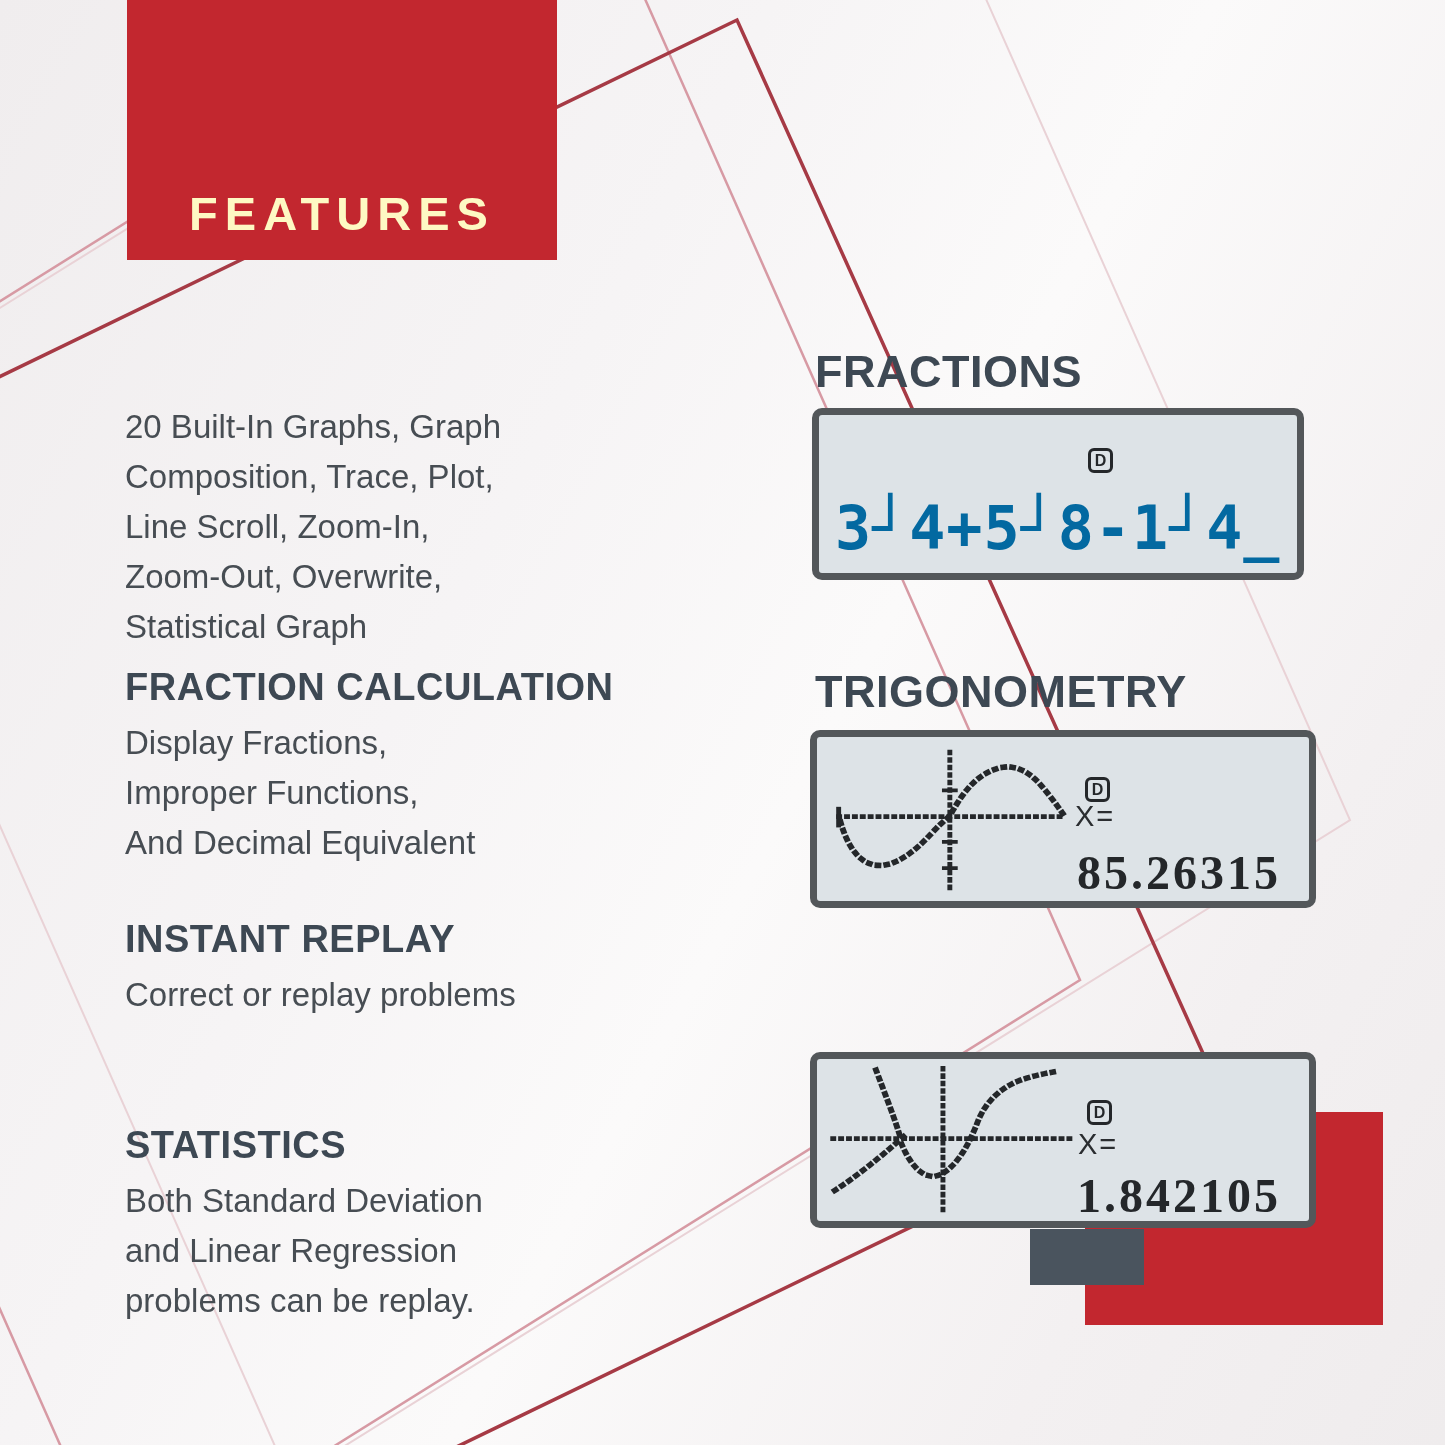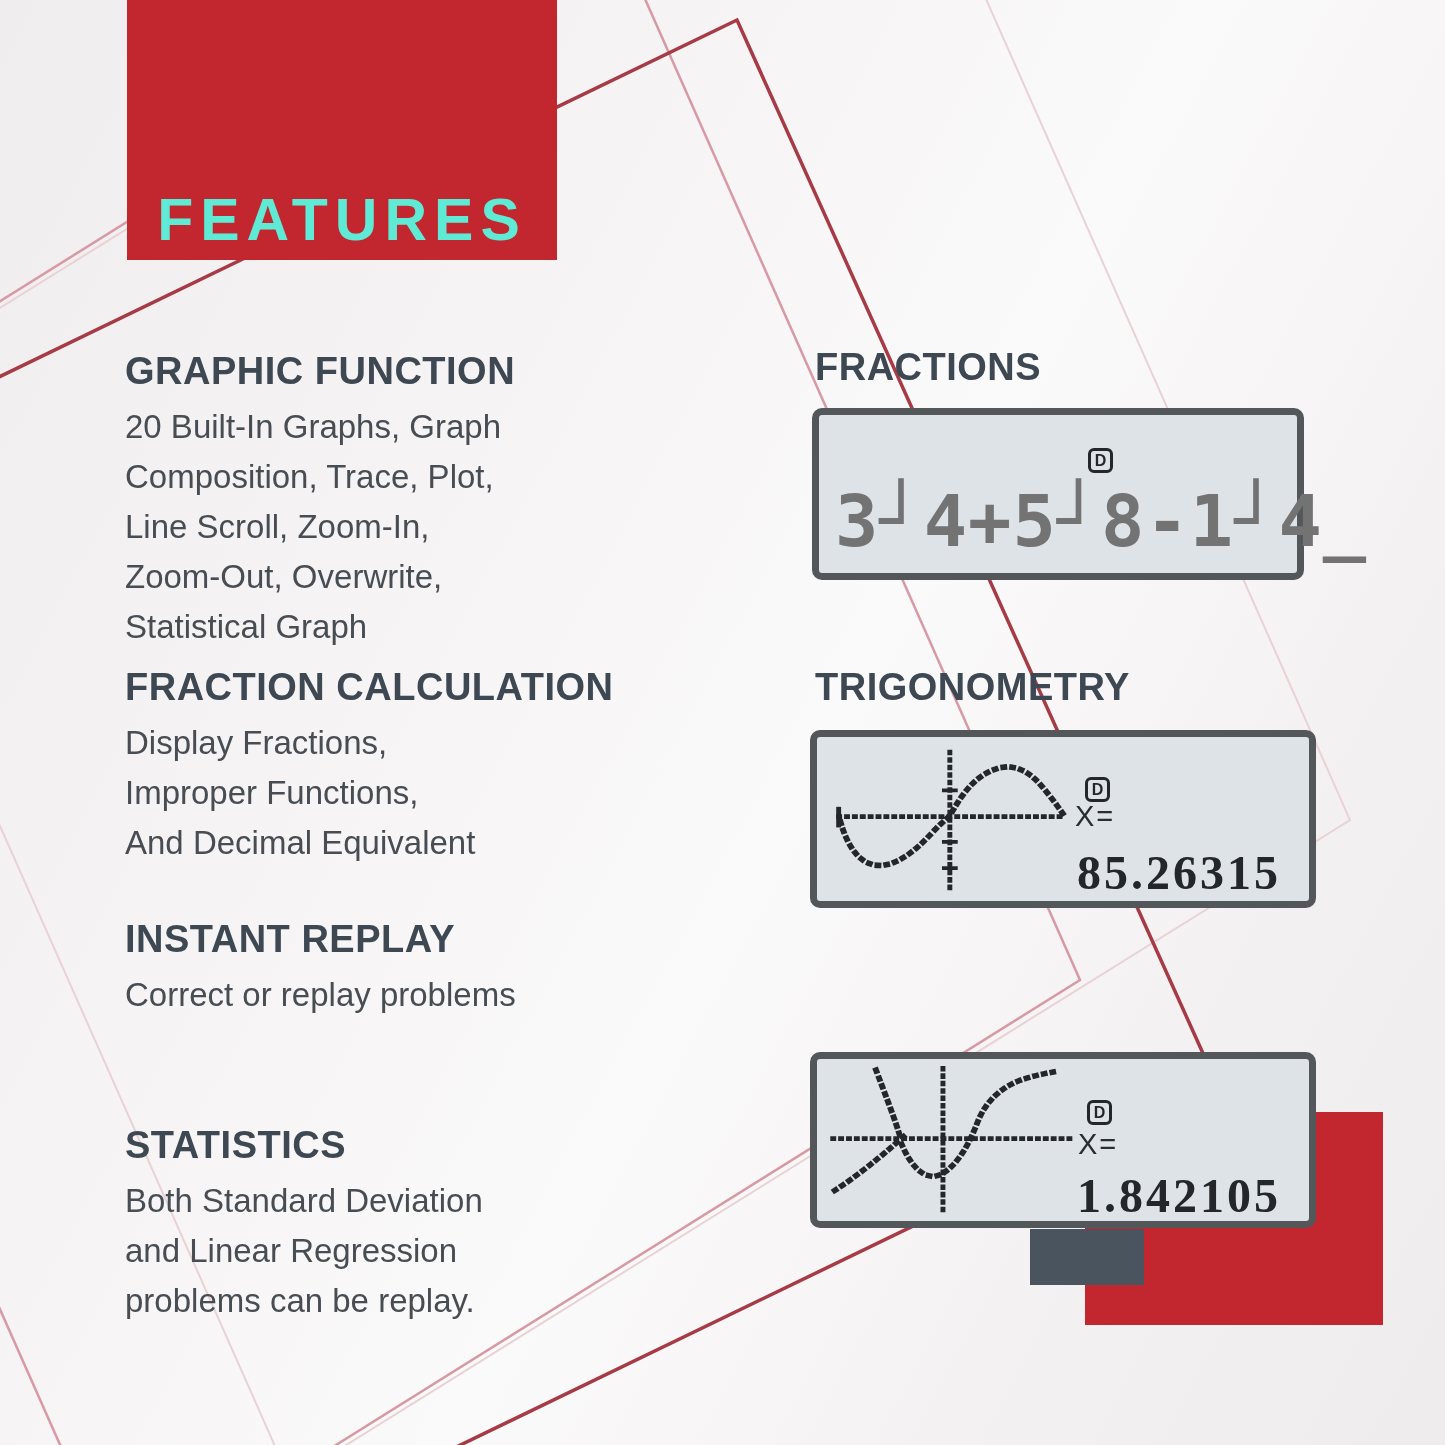--- a/index.html
+++ b/index.html
@@ -8,58 +8,58 @@
     background:linear-gradient(118deg,#f0edee 0%,#f6f4f5 35%,#fbfafa 55%,#f3f0f1 80%,#efeced 100%);
     font-family:"Liberation Sans", sans-serif;
   }
   .decor{position:absolute;inset:0;z-index:0;}
   .banner{
     position:absolute;left:127px;top:0;width:430px;height:260px;
     background:#c2272f;z-index:3;
   }
   .banner span{
     position:absolute;left:0;right:0;top:186px;text-align:center;
-    color:#5eead4;font-size:59px;font-weight:bold;letter-spacing:7px;
+    color:#fef9c3;font-size:47px;font-weight:bold;letter-spacing:7px;
   }
   .feat-title{
     position:absolute;left:125px;color:#3d4853;font-size:38px;font-weight:bold;
     letter-spacing:0.5px;z-index:3;white-space:nowrap;
   }
   .feat-lines{
     position:absolute;left:125px;color:#474d53;font-size:33px;line-height:50px;
     z-index:3;white-space:nowrap;
   }
   .t-f0{top:350px}.l-f0{top:402px}
   .t-f1{top:666px}.l-f1{top:718px}
   .t-f2{top:918px}.l-f2{top:970px}
   .t-f3{top:1124px}.l-f3{top:1176px}
   .disp-title{
-    position:absolute;left:815px;color:#3d4853;font-size:38px;font-weight:bold;
+    position:absolute;left:815px;color:#3d4853;font-size:45px;font-weight:bold;
     letter-spacing:0.5px;z-index:3;white-space:nowrap;
   }
   .t-d0{top:346px}.t-d1{top:666px}.t-d2{top:996px}
   .lcd{
     position:absolute;background:#dde3e7;border:7px solid #53575a;border-radius:10px;
     box-sizing:border-box;z-index:3;
   }
   .lcd0{left:812px;top:408px;width:492px;height:172px;}
   .lcd1{left:810px;top:730px;width:506px;height:178px;}
   .lcd2{left:810px;top:1052px;width:506px;height:176px;}
   .lcd svg{position:absolute;inset:0;width:100%;height:100%;}
   .dbox{
     position:absolute;width:25px;height:25px;border:3px solid #24272a;border-radius:6px;
     display:flex;align-items:center;justify-content:center;
     color:#24272a;font-size:16px;font-weight:bold;box-sizing:border-box;
   }
   .lcd0 .dbox{left:269px;top:33px;}
   .lcd1 .dbox{left:268px;top:40px;}
   .lcd2 .dbox{left:270px;top:41px;}
   .entry{
-    position:absolute;left:16px;bottom:10px;color:#737373;
-    font-family:"DejaVu Sans Mono", monospace;font-weight:bold;font-size:72px;
+    position:absolute;left:16px;bottom:10px;color:#0369a1;
+    font-family:"DejaVu Sans Mono", monospace;font-weight:bold;font-size:60px;
     letter-spacing:1px;white-space:nowrap;
   }
   .xlabel{
     position:absolute;color:#2a2d30;font-size:29px;font-weight:500;letter-spacing:2px;
   }
   .lcd1 .xlabel{left:258px;top:63px;}
   .lcd2 .xlabel{left:261px;top:69px;}
   .rvalue{
     position:absolute;right:28px;color:#24272a;
     font-family:Liberation Serif, serif;font-weight:bold;font-size:48px;
@@ -81,21 +81,20 @@
     <polygon points="737,20 -737,733 -259,1793 1215,1080" fill="none" stroke="#a63a45" stroke-width="3.5"></polygon>
   </svg>
 
   <div class="red-square"></div>
   <div class="slate-square"></div>
 
   <div class="banner">
     <span>FEATURES</span>
   </div>
 
-  <div class="feat-title t-f0">GRAPHIC FUNCTION</div>
   <div class="feat-lines l-f0">
     <div>20 Built-In Graphs, Graph</div>
     <div>Composition, Trace, Plot,</div>
     <div>Line Scroll, Zoom-In,</div>
     <div>Zoom-Out, Overwrite,</div>
     <div>Statistical Graph</div>
   </div>
 
   <div class="feat-title t-f1">FRACTION CALCULATION</div>
   <div class="feat-lines l-f1">

